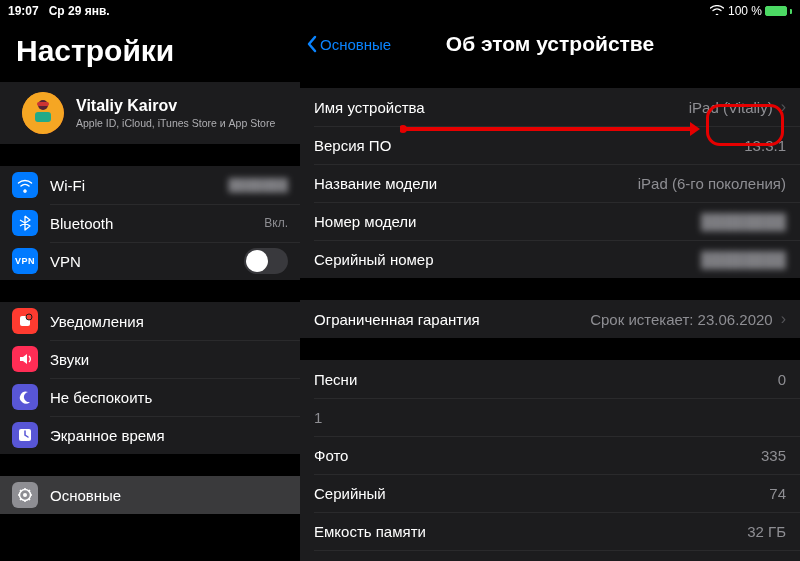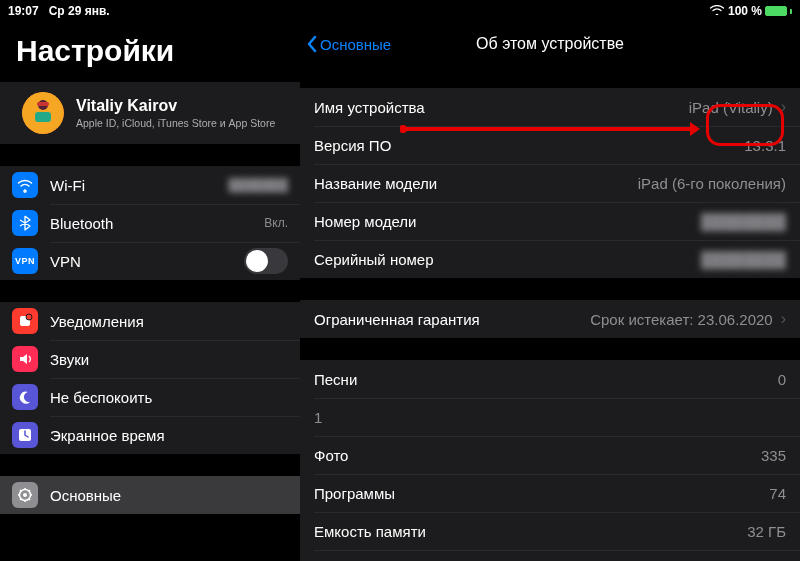--- a/index.html
+++ b/index.html
@@ -2,21 +2,21 @@
 <html><head>
 <meta charset="utf-8">
 <style>
   * { margin:0; padding:0; box-sizing:border-box; font-family: -apple-system, Helvetica, Arial, sans-serif; }
   html,body { width:800px; height:561px; background:#000; color:#fff; overflow:hidden; }
   .root { display:flex; width:100%; height:100%; }
   .sidebar { width:300px; background:#000; display:flex; flex-direction:column; overflow:hidden; }
   .detail  { flex:1; background:#000; display:flex; flex-direction:column; }
   .statusbar { height:22px; display:flex; align-items:center; justify-content:space-between; font-size:12px; padding:0 8px; color:#fff; }
   .sb-left { display:flex; gap:10px; font-weight:600; }
-  .sb-right { display:flex; align-items:center; gap:4px; font-weight:700; }
+  .sb-right { display:flex; align-items:center; gap:4px; font-weight:400; }
   .battery { display:inline-flex; align-items:center; gap:3px; font-size:12px; }
   .batt-box { width:22px; height:10px; border:1px solid #4cd964; border-radius:2px; position:relative; background:#4cd964; }
   .batt-tip { width:2px; height:5px; background:#4cd964; border-radius:0 1px 1px 0; }
 
   .page-title { font-size:30px; font-weight:700; padding:12px 16px 14px 16px; }
   .apple-id-row { display:flex; align-items:center; gap:12px; background:#1c1c1e; padding:10px 22px; margin:0 0 22px 0; }
   .avatar { width:42px; height:42px; border-radius:50%; background:linear-gradient(135deg,#f5a623,#c84e2e); display:flex; align-items:center; justify-content:center; }
   .avatar svg { border-radius:50%; }
   .aid-name { font-size:16px; font-weight:600; }
   .aid-sub { font-size:10.5px; color:#aeaeb2; margin-top:2px; }
@@ -26,21 +26,21 @@
   .row + .row::before { content:""; position:absolute; left:50px; right:0; top:0; height:1px; background:#2a2a2c; }
   .icon-box { width:26px; height:26px; border-radius:6px; display:flex; align-items:center; justify-content:center; margin-right:12px; flex-shrink:0; }
   .row-label { font-size:15px; flex:1; color:#fff; }
   .row-value { font-size:12px; color:#8e8e93; }
   .toggle { width:44px; height:26px; border-radius:13px; background:#39393d; position:relative; }
   .toggle::after { content:""; position:absolute; left:2px; top:2px; width:22px; height:22px; border-radius:50%; background:#fff; }
   .row.selected { background:#3a3a3c; }
 
   .detail-header { height:44px; display:flex; align-items:center; position:relative; }
   .back { display:flex; align-items:center; color:#0a84ff; font-size:15px; padding-left:6px; gap:2px; }
-  .detail-title { position:absolute; left:0; right:0; text-align:center; font-size:16px; font-weight:400; pointer-events:none; }
+  .detail-title { position:absolute; left:0; right:0; text-align:center; font-size:21px; font-weight:700; pointer-events:none; }
 
   .d-scroll { flex:1; overflow:auto; padding-top:22px; }
   .d-group { background:#1c1c1e; margin-bottom:22px; }
   .d-row { display:flex; align-items:center; height:38px; padding:0 14px; position:relative; font-size:15px; }
   .d-row + .d-row::before { content:""; position:absolute; left:14px; right:0; top:0; height:1px; background:#2a2a2c; }
   .d-label { flex:1; color:#fff; }
   .d-value { color:#8e8e93; font-size:15px; }
   .chev { color:#545458; font-size:16px; margin-left:8px; }
   .blurred { filter:blur(3px); opacity:.85; }
 
@@ -219,21 +219,21 @@
             <span class="d-value">0</span>
           </div>
           <div class="d-row">
             <span class="d-value">1</span>
           </div>
           <div class="d-row">
             <span class="d-label">Фото</span>
             <span class="d-value">335</span>
           </div>
           <div class="d-row">
-            <span class="d-label">Программы</span>
+            <span class="d-label">Серийный</span>
             <span class="d-value">74</span>
           </div>
           <div class="d-row">
             <span class="d-label">Емкость памяти</span>
             <span class="d-value">32 ГБ</span>
           </div>
           <div class="d-row">
             <span class="d-label">Доступно</span>
             <span class="d-value">8,01 ГБ</span>
           </div>

